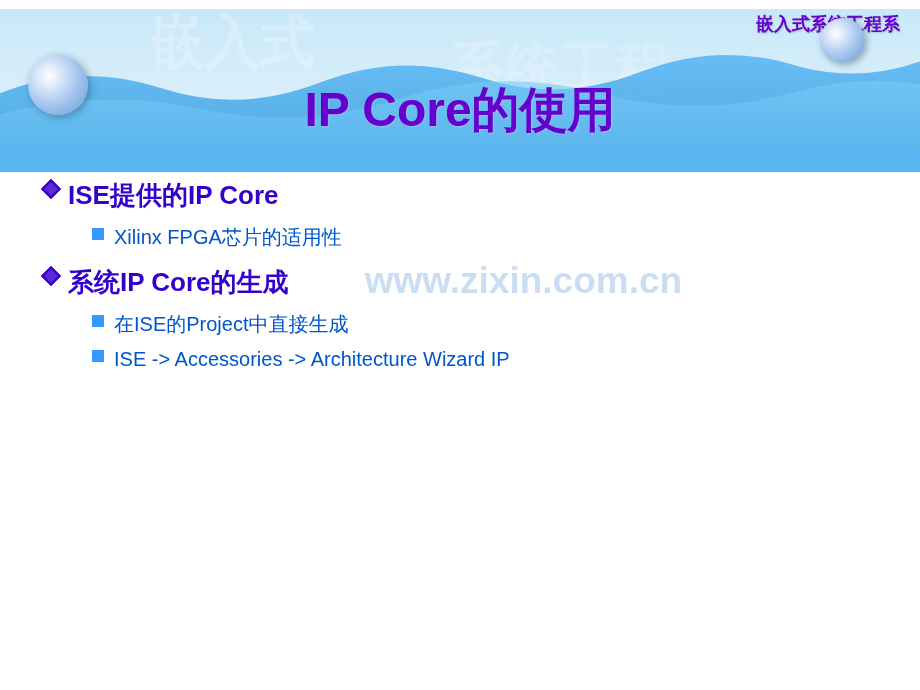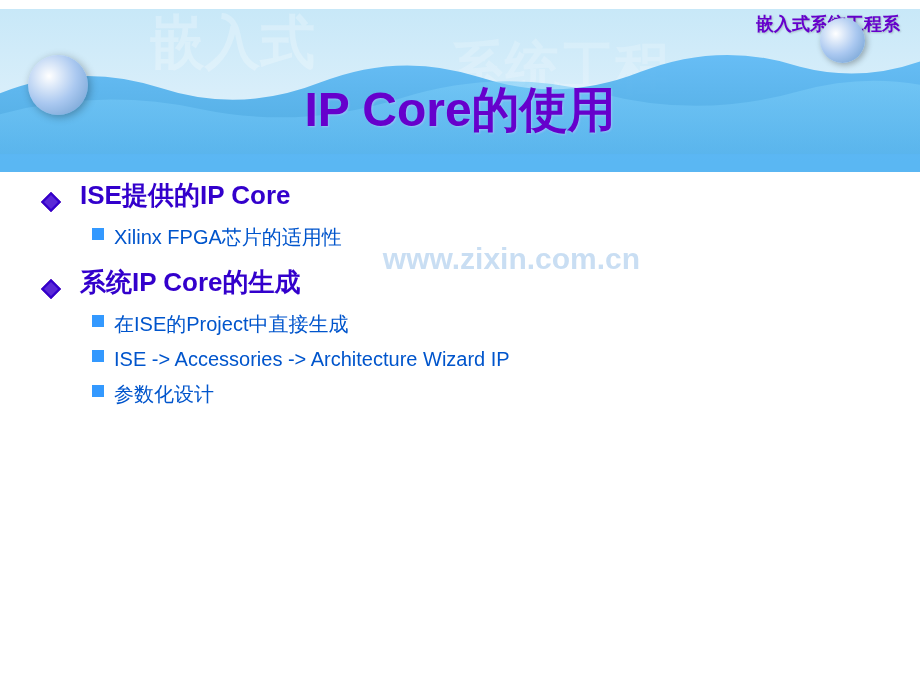--- a/index.html
+++ b/index.html
@@ -77,48 +77,47 @@
       color: #6600cc;
       font-size: 48px;
       font-weight: bold;
       z-index: 10;
       text-shadow: 1px 1px 2px rgba(200,200,255,0.5);
     }
 
     
     .watermark-body {
       position: absolute;
-      top: 242px;
+      top: 260px;
       left: 50%;
       transform: translateX(-30%);
       color: rgba(100,160,220,0.35);
-      font-size: 30px;
+      font-size: 37px;
       font-weight: bold;
       z-index: 1;
       white-space: nowrap;
       pointer-events: none;
     }
 
     
     .content {
       position: absolute;
       top: 170px;
       left: 40px;
       right: 40px;
       bottom: 20px;
       z-index: 5;
     }
 
     
     .section-heading {
       display: flex;
-      align-items: flex-end;
+      align-items: flex-start;
       margin-bottom: 10px;
       margin-top: 8px;
-      gap: 12px;
     }
 
     .diamond-bullet {
       display: inline-block;
       width: 22px;
       height: 22px;
       margin-right: 6px;
       position: relative;
       flex-shrink: 0;
     }
@@ -242,19 +241,15 @@
 
   <div class="sub-list">
     <div class="sub-item">
       <span class="square-bullet"></span>
       <span class="sub-text">在ISE的Project中直接生成</span>
     </div>
     <div class="sub-item">
       <span class="square-bullet"></span>
       <span class="sub-text bold">ISE -&gt; Accessories -&gt; Architecture Wizard IP</span>
     </div>
-    <div class="sub-item">
-      <span class="square-bullet"></span>
-      <span class="sub-text">参数化设计</span>
-    </div>
   </div>
 
 </div>
 
 </body></html>

